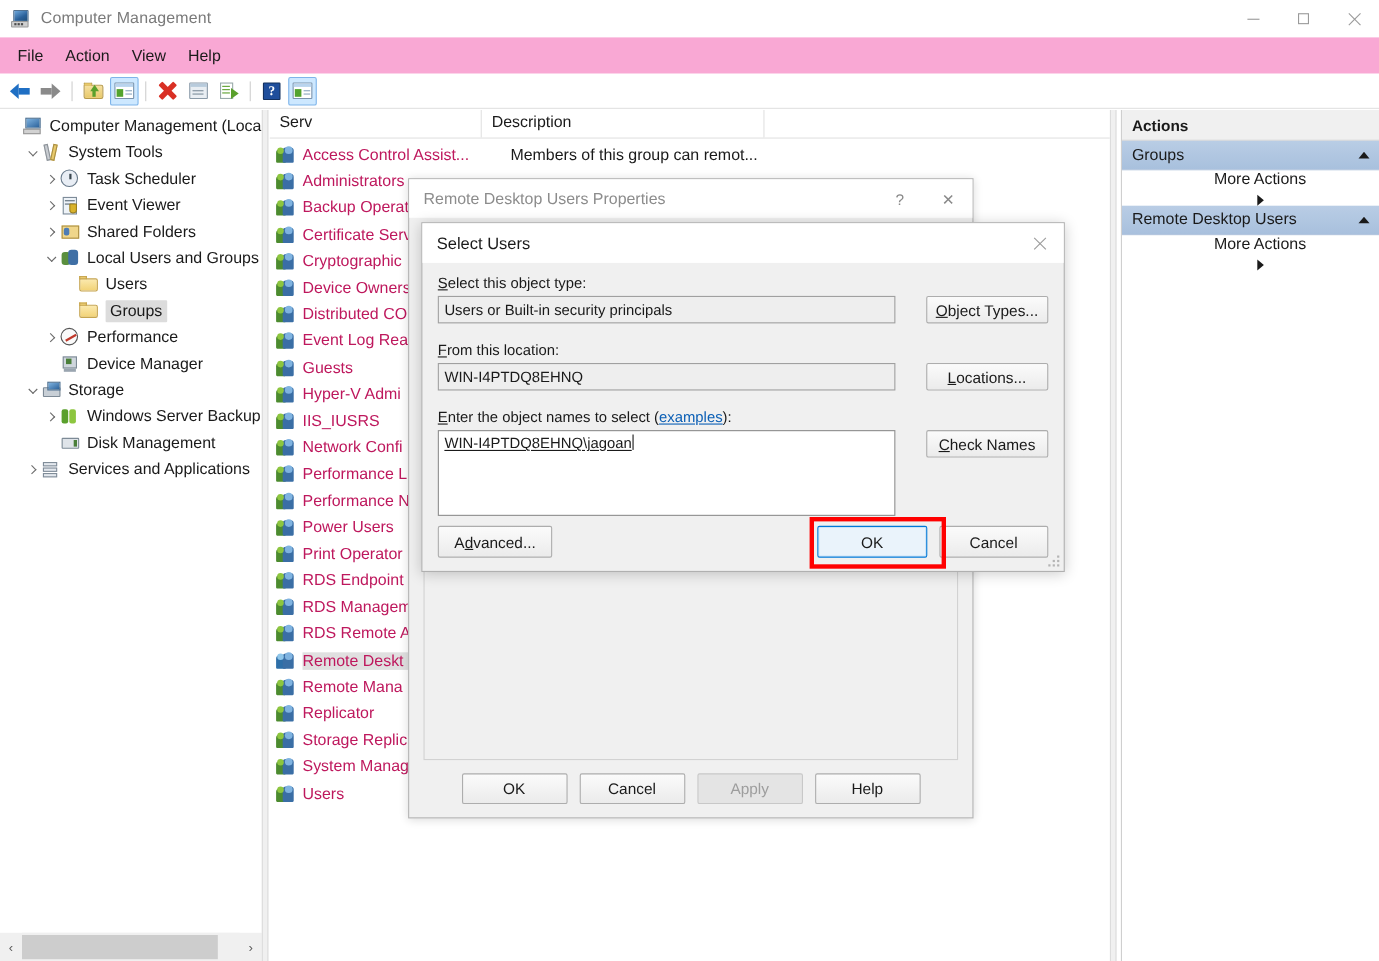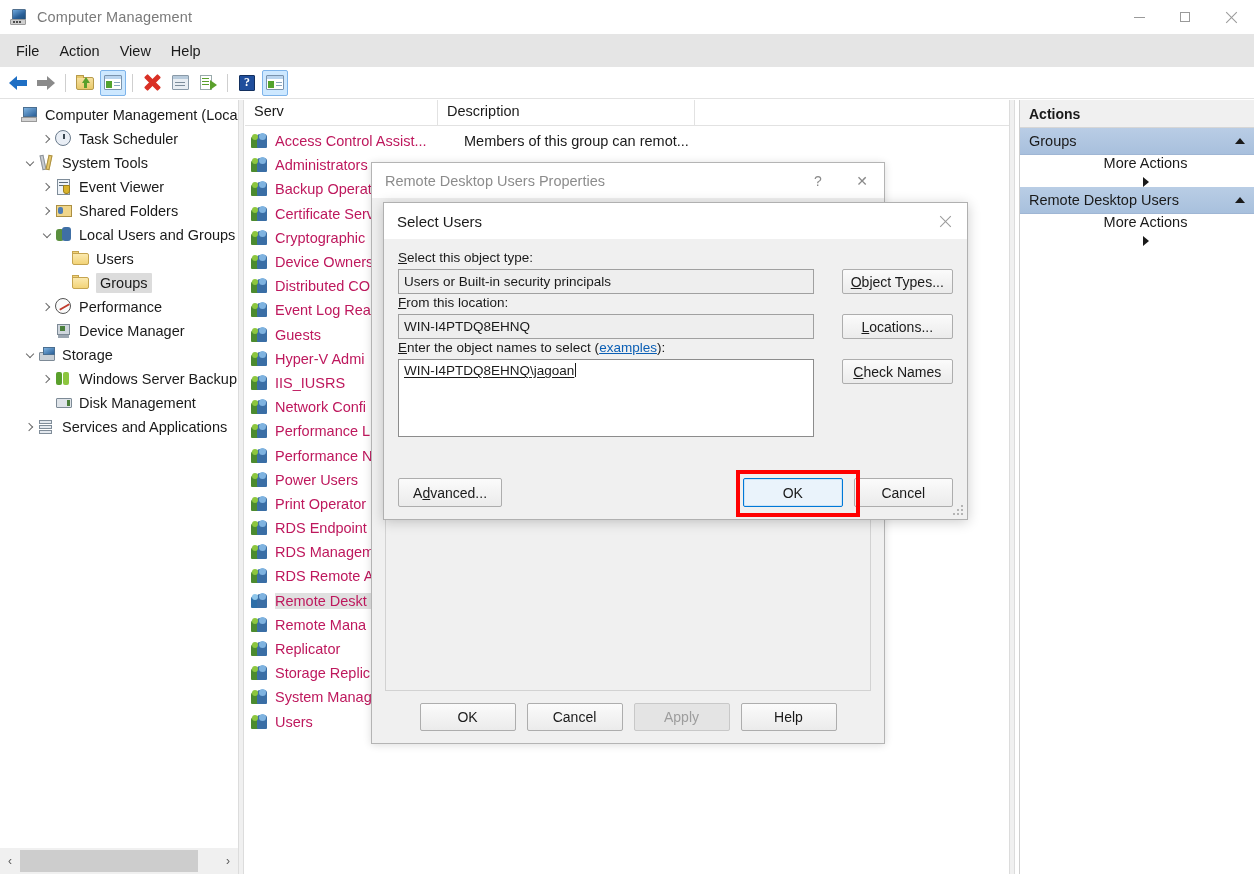--- a/index.html
+++ b/index.html
@@ -46,21 +46,21 @@
   .glyph-close { position:relative; width:12px; height:12px; }
   .glyph-close:before, .glyph-close:after {
     content:""; position:absolute; left:-1px; top:6px; width:15px; height:1px; background:#9a9a9a;
   }
   .glyph-close:before { transform: rotate(45deg); }
   .glyph-close:after  { transform: rotate(-45deg); }
 
   
   .menubar {
     position:absolute; left:0; top:34px; width:1254px; height:33px;
-    background:#e5e5e5; display:flex; align-items:center; padding-left:6px;
+    background:#f9a8d4; display:flex; align-items:center; padding-left:6px;
   }
   .menu-item {
     font-size:14.5px; color:#1a1a1a; padding:3px 10px; border-radius:2px;
   }
 
   
   .toolbar {
     position:absolute; left:0; top:67px; width:1254px; height:32px;
     background:#ffffff; display:flex; align-items:center; padding-left:4px;
     border-bottom:1px solid #e2e2e2;
@@ -237,21 +237,21 @@
   .dlg-select {
     position:absolute; left:383px; top:202px; width:585px; height:318px;
     background:#f0f0f0; border:1px solid #b0b0b0;
     box-shadow: 0 2px 12px rgba(0,0,0,0.2);
   }
   .sel-title { height:36px; background:#ffffff; display:flex; align-items:center; padding-left:13px;
      font-size:15px; color:#1a1a1a; }
   .sel-close { position:absolute; right:0; top:0; width:45px;height:36px; display:flex;align-items:center;justify-content:center; color:#5a5a5a;}
   .sel-body { position:absolute; left:0; top:36px; right:0; bottom:0; padding:11px 14px 0 14px; }
   .fld-label { font-size:13.5px; color:#1a1a1a; margin-bottom:4px; }
-  .fld-row { display:flex; align-items:flex-start; gap:28px; margin-bottom:1px; }
+  .fld-row { display:flex; align-items:flex-start; gap:28px; margin-bottom:17px; }
   .ro-input {
     height:25px; background:#eeeeee; border:1px solid #a0a0a0;
     font-size:13.5px; color:#1a1a1a; display:flex; align-items:center; padding:0 5px; width:436px;
   }
   .wh-input {
     background:#ffffff; border:1px solid #8c8c8c;
     font-size:13.5px; color:#1a1a1a; padding:3px 5px 0 5px; width:436px; height:78px;
   }
   .typed { text-decoration:underline; text-underline-offset:2px; position:relative; display:inline-block; }
   .caret { display:inline-block; width:1px; height:14px; background:#1a1a1a; vertical-align:-2px; margin-left:1px;}
@@ -372,40 +372,40 @@
         <div class="tree-row" style="padding-left: 4px;">
           <span class="chev none"></span>
           <span class="tree-ico">
             <i class="ti-comp" style="position:absolute;inset:0">
               <i class="m"></i>
               <i class="b"></i>
             </i>
           </span>
           <span class="tree-label">Computer Management (Local</span>
         </div>
+        <div class="tree-row" style="padding-left: 21px;">
+          <span class="chev expanded">
+            <i></i>
+          </span>
+          <span class="tree-ico">
+            <i class="ti-tools" style="position:absolute;inset:0">
+              <i class="w1"></i>
+              <i class="w2"></i>
+            </i>
+          </span>
+          <span class="tree-label">System Tools</span>
+        </div>
         <div class="tree-row" style="padding-left: 38px;">
           <span class="chev collapsed">
             <i></i>
           </span>
           <span class="tree-ico">
             <i class="ti-clock" style="position:absolute;inset:0"></i>
           </span>
           <span class="tree-label">Task Scheduler</span>
-        </div>
-        <div class="tree-row" style="padding-left: 21px;">
-          <span class="chev expanded">
-            <i></i>
-          </span>
-          <span class="tree-ico">
-            <i class="ti-tools" style="position:absolute;inset:0">
-              <i class="w1"></i>
-              <i class="w2"></i>
-            </i>
-          </span>
-          <span class="tree-label">System Tools</span>
         </div>
         <div class="tree-row" style="padding-left: 38px;">
           <span class="chev collapsed">
             <i></i>
           </span>
           <span class="tree-ico">
             <i class="ti-event" style="position:absolute;inset:0">
               <i class="b"></i>
               <i class="l" style="top:4px"></i>
               <i class="l" style="top:7px"></i>

